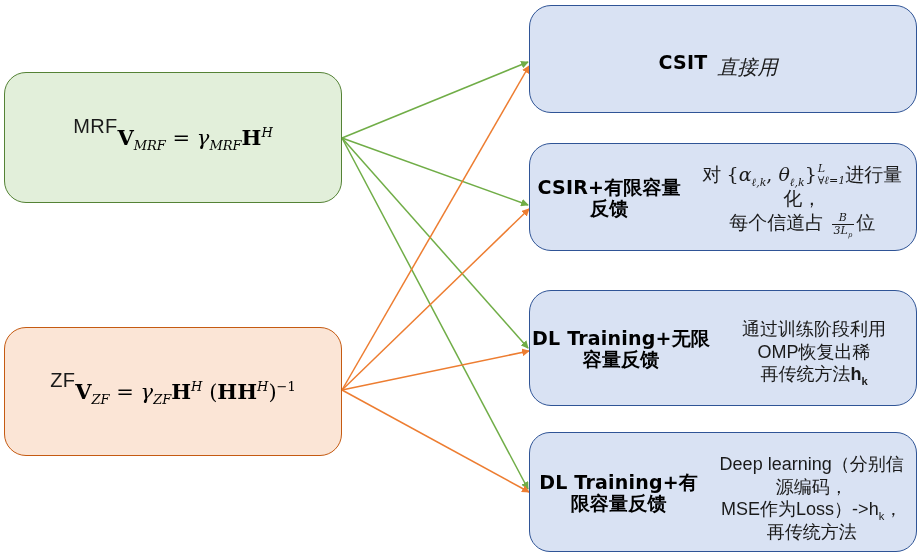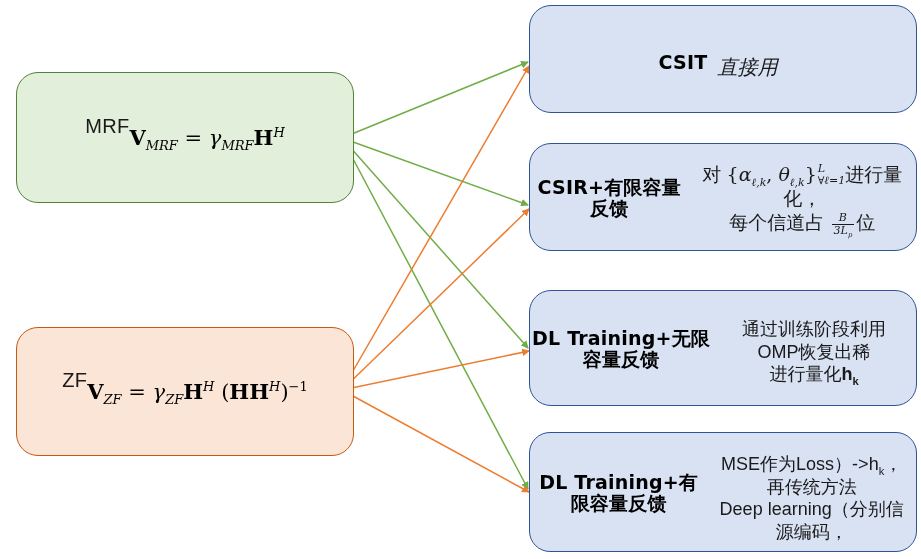--- a/index.html
+++ b/index.html
@@ -20,21 +20,21 @@
     border-radius:22px;
     display:flex;
     flex-direction:row;
     align-items:center;
     justify-content:center;
     text-align:center;
   }
 
   
   .node-left{
-    left:16px;
+    left:4px;
     width:338px;
     border-width:1.6px;
     border-style:solid;
   }
   #node-mrf{
     top:72px;height:131px;
     background:#e2efda;
     border-color:#548235;
   }
   #node-zf{
@@ -188,28 +188,28 @@
         <span>每个信道占 </span><span class="frac"><span class="num">B</span><span class="den">3L<sub>p</sub></span></span><span>位</span>
       </div>
     </div>
   </div>
 
   <div class="node node-right" id="node-dl-inf">
     <div class="node-title">DL Training+无限容量反馈</div>
     <div class="node-body">
       <div>通过训练阶段利用OMP恢复出稀</div>
       <div>
-        <span>进行量化</span><span class="mb" style="font-family:'Liberation Sans',sans-serif;">h<sub>k</sub></span>
+        <span>再传统方法</span><span class="mb" style="font-family:'Liberation Sans',sans-serif;">h<sub>k</sub></span>
       </div>
     </div>
   </div>
 
   <div class="node node-right" id="node-dl-lim">
     <div class="node-title">DL Training+有限容量反馈</div>
     <div class="node-body">
+      <div>Deep learning（分别信源编码，</div>
       <div>
         <span>MSE作为Loss）-&gt;</span><span>h<sub>k</sub></span><span>，再传统方法</span>
       </div>
-      <div>Deep learning（分别信源编码，</div>
     </div>
   </div>
 
 </div>
 
 </body></html>

